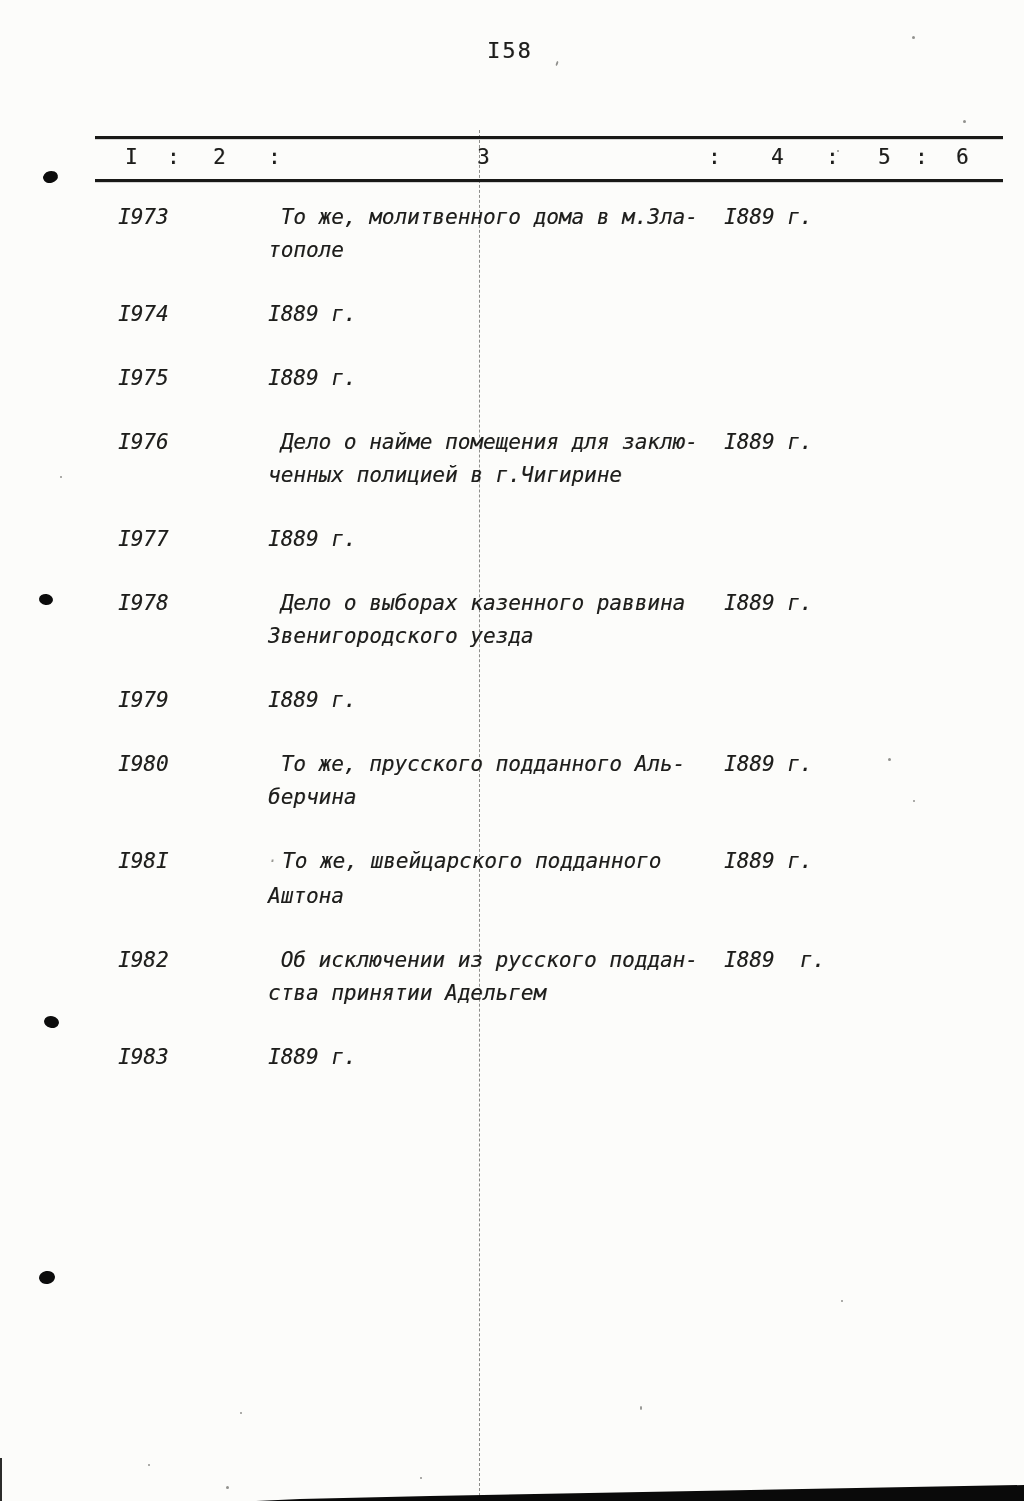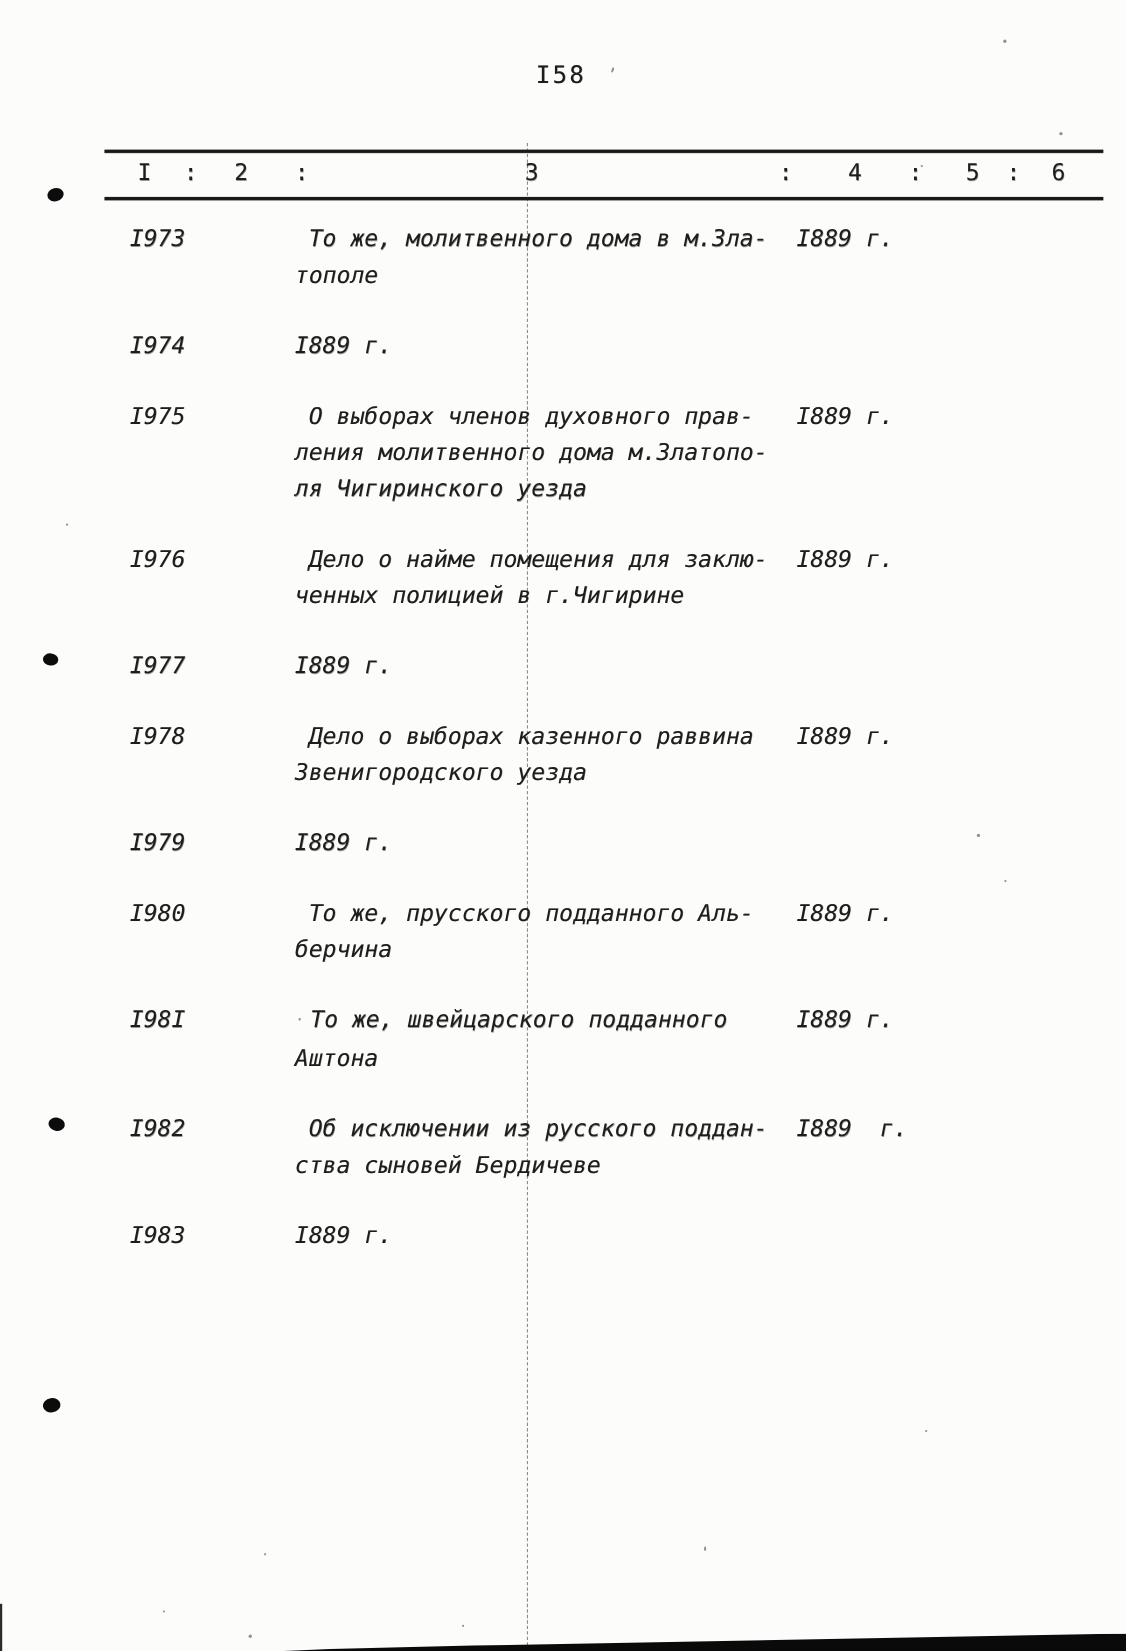--- a/index.html
+++ b/index.html
@@ -9,21 +9,21 @@
     font-family: "DejaVu Sans Mono", "Liberation Mono", monospace;
     color: #1d1d1b;
     overflow: hidden;
     position: relative;
   }
   .page { position: absolute; inset: 0; }
 
   .ink { text-shadow: 0.4px 0.4px 0 rgba(30,30,28,0.45); }
 
   .page-number {
-    position: absolute; left: 487px; top: 56px;
+    position: absolute; left: 487px; top: 38px;
     font-size: 22px; letter-spacing: 2px;
   }
 
   
   .fold-line {
     position: absolute; left: 479px; top: 130px;
     width: 0; height: 1366px;
     border-left: 1px dashed rgba(72,72,70,0.62);
   }
 
@@ -137,23 +137,20 @@
         <div class="entry-desc ink"> То же, молитвенного дома в м.Зла-
 тополе</div>
         <div class="entry-year ink">I889 г.</div>
       </div>
       <div class="entry">
         <div class="entry-no ink">I974</div>
         <div class="entry-year ink">I889 г.</div>
       </div>
       <div class="entry">
         <div class="entry-no ink">I975</div>
-        <div class="entry-desc ink"> О выборах членов духовного прав-
-ления молитвенного дома м.Златопо-
-ля Чигиринского уезда</div>
         <div class="entry-year ink">I889 г.</div>
       </div>
       <div class="entry">
         <div class="entry-no ink">I976</div>
         <div class="entry-desc ink"> Дело о найме помещения для заклю-
 ченных полицией в г.Чигирине</div>
         <div class="entry-year ink">I889 г.</div>
       </div>
       <div class="entry">
         <div class="entry-no ink">I977</div>
@@ -177,21 +174,21 @@
       </div>
       <div class="entry">
         <div class="entry-no ink">I98I</div>
         <div class="entry-desc ink"><span class="premark">·</span>То же, швейцарского подданного
 Аштона</div>
         <div class="entry-year ink">I889 г.</div>
       </div>
       <div class="entry">
         <div class="entry-no ink">I982</div>
         <div class="entry-desc ink"> Об исключении из русского поддан-
-ства сыновей Бердичеве</div>
+ства принятии Адельгем</div>
         <div class="entry-year ink">I889  г.</div>
       </div>
       <div class="entry">
         <div class="entry-no ink">I983</div>
         <div class="entry-year ink">I889 г.</div>
       </div>
     </div>
 
   <div class="binding-dot dot1"></div>
   <div class="binding-dot dot2"></div>

